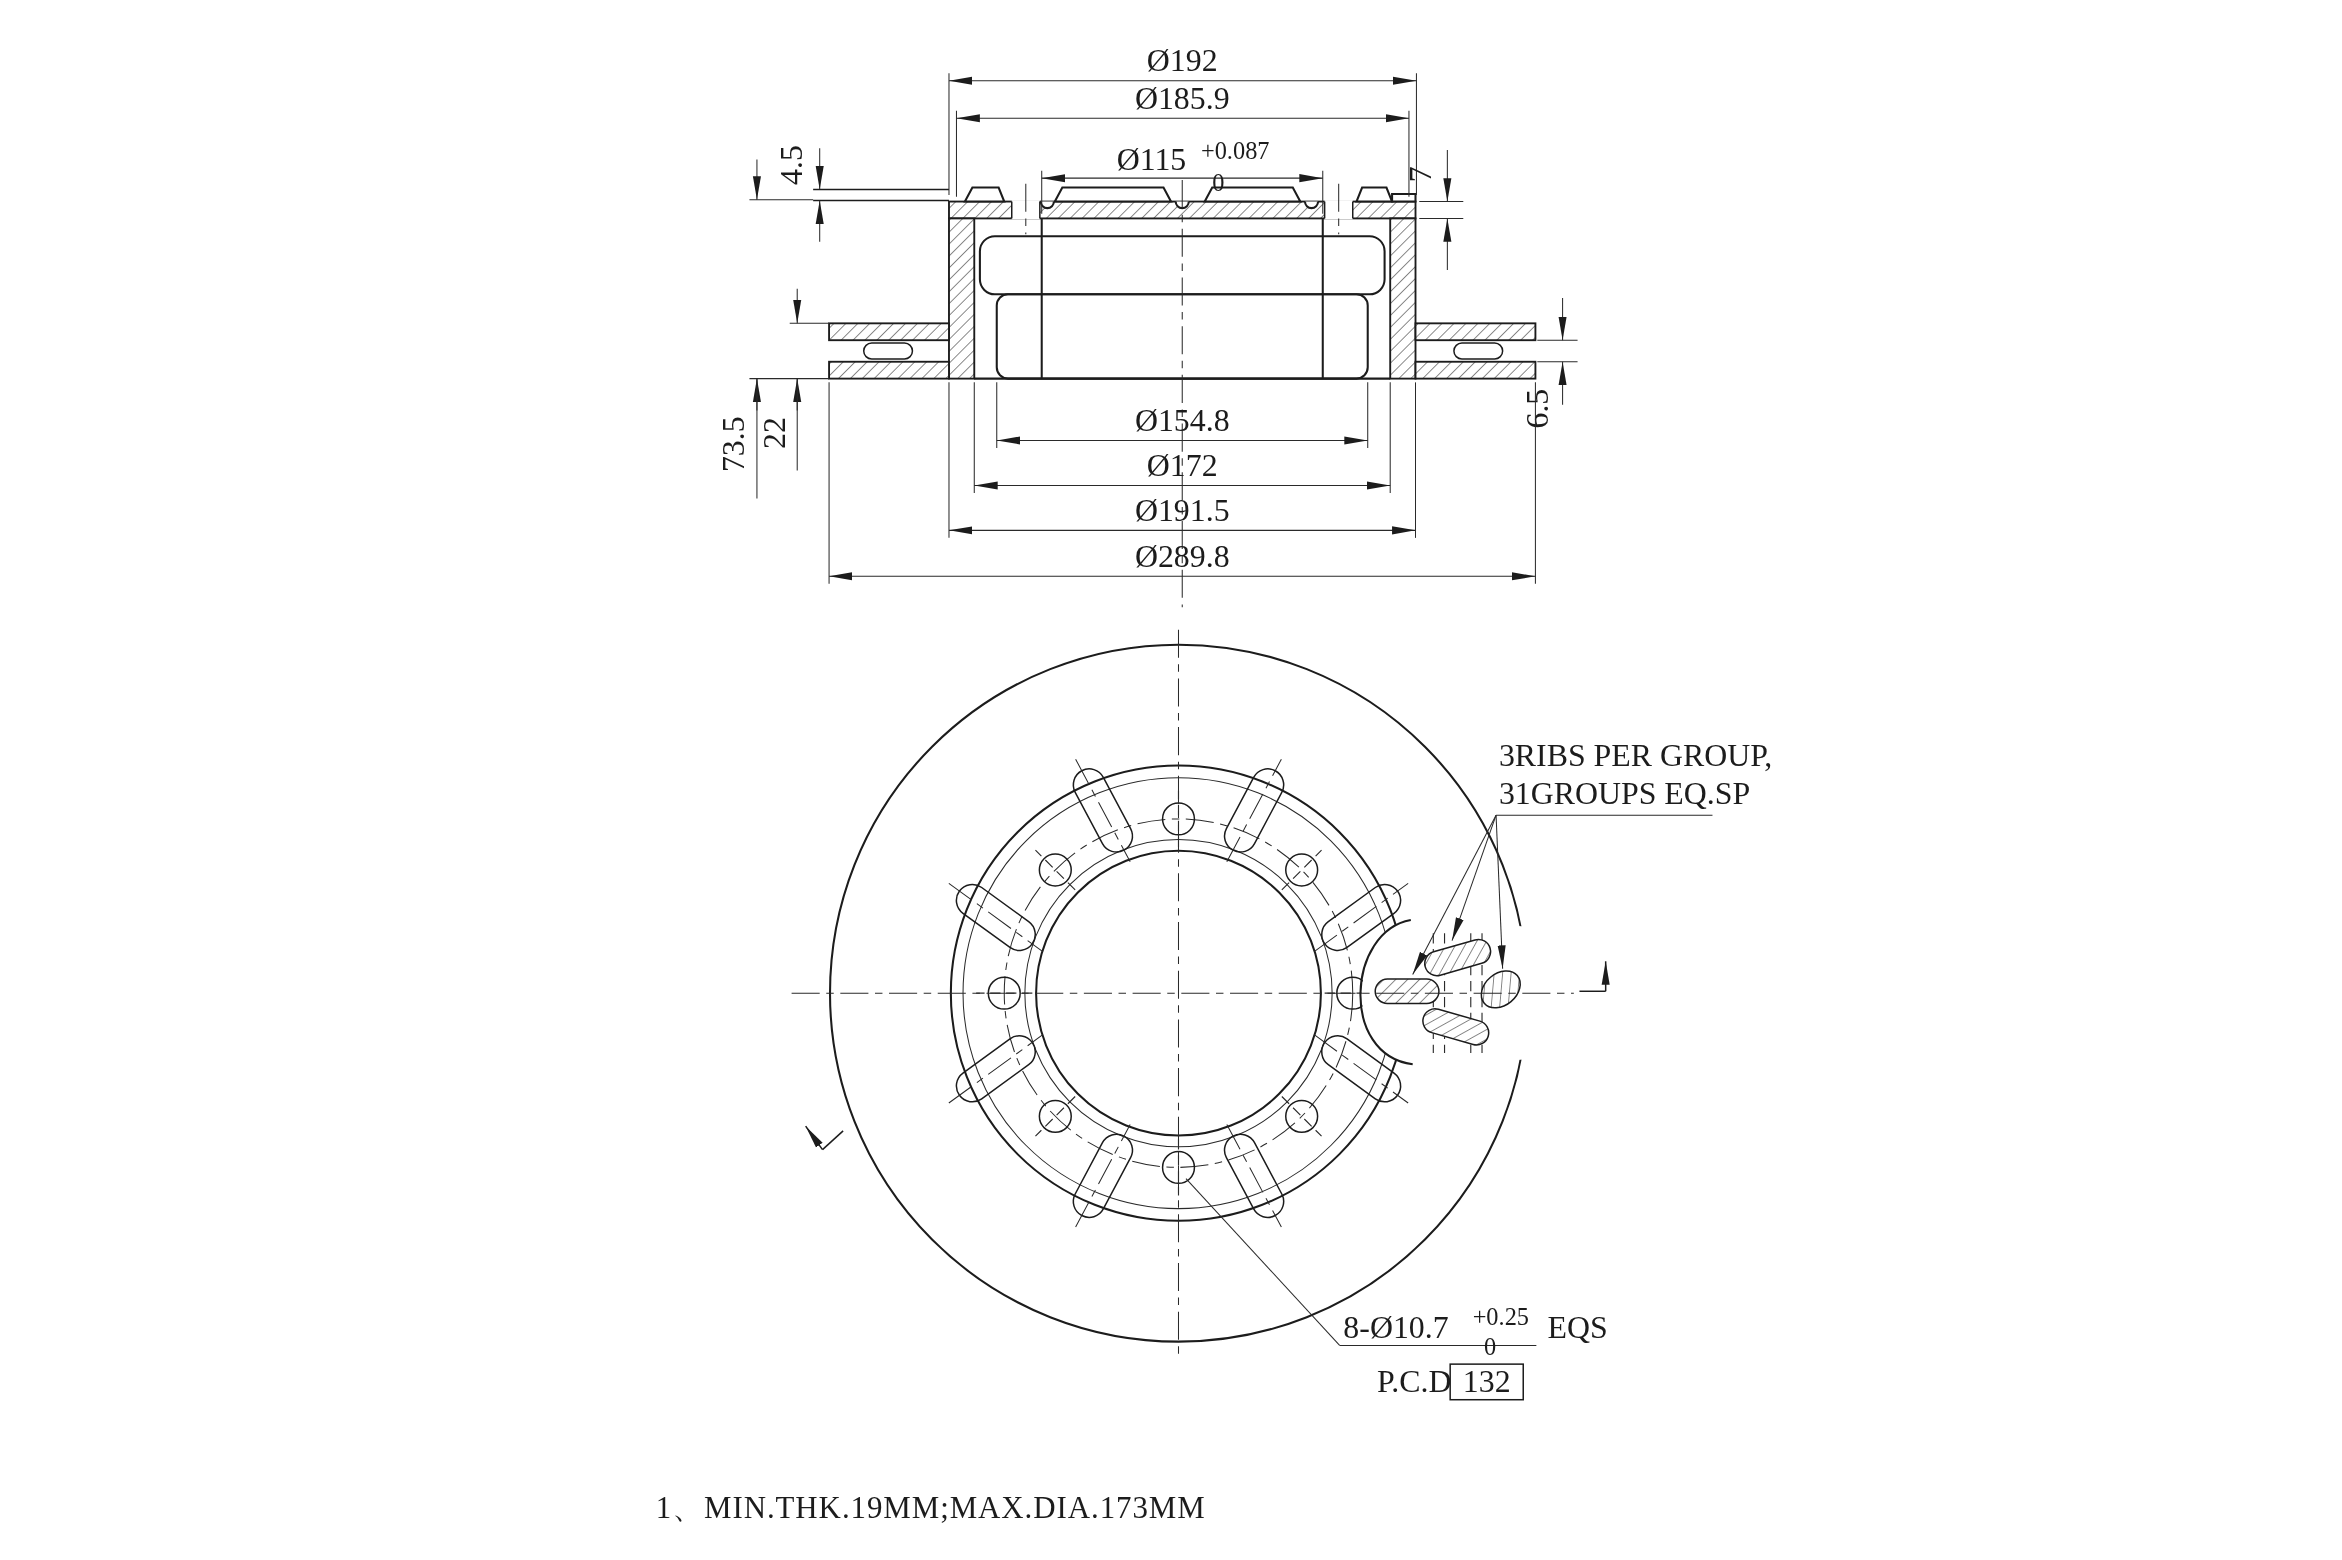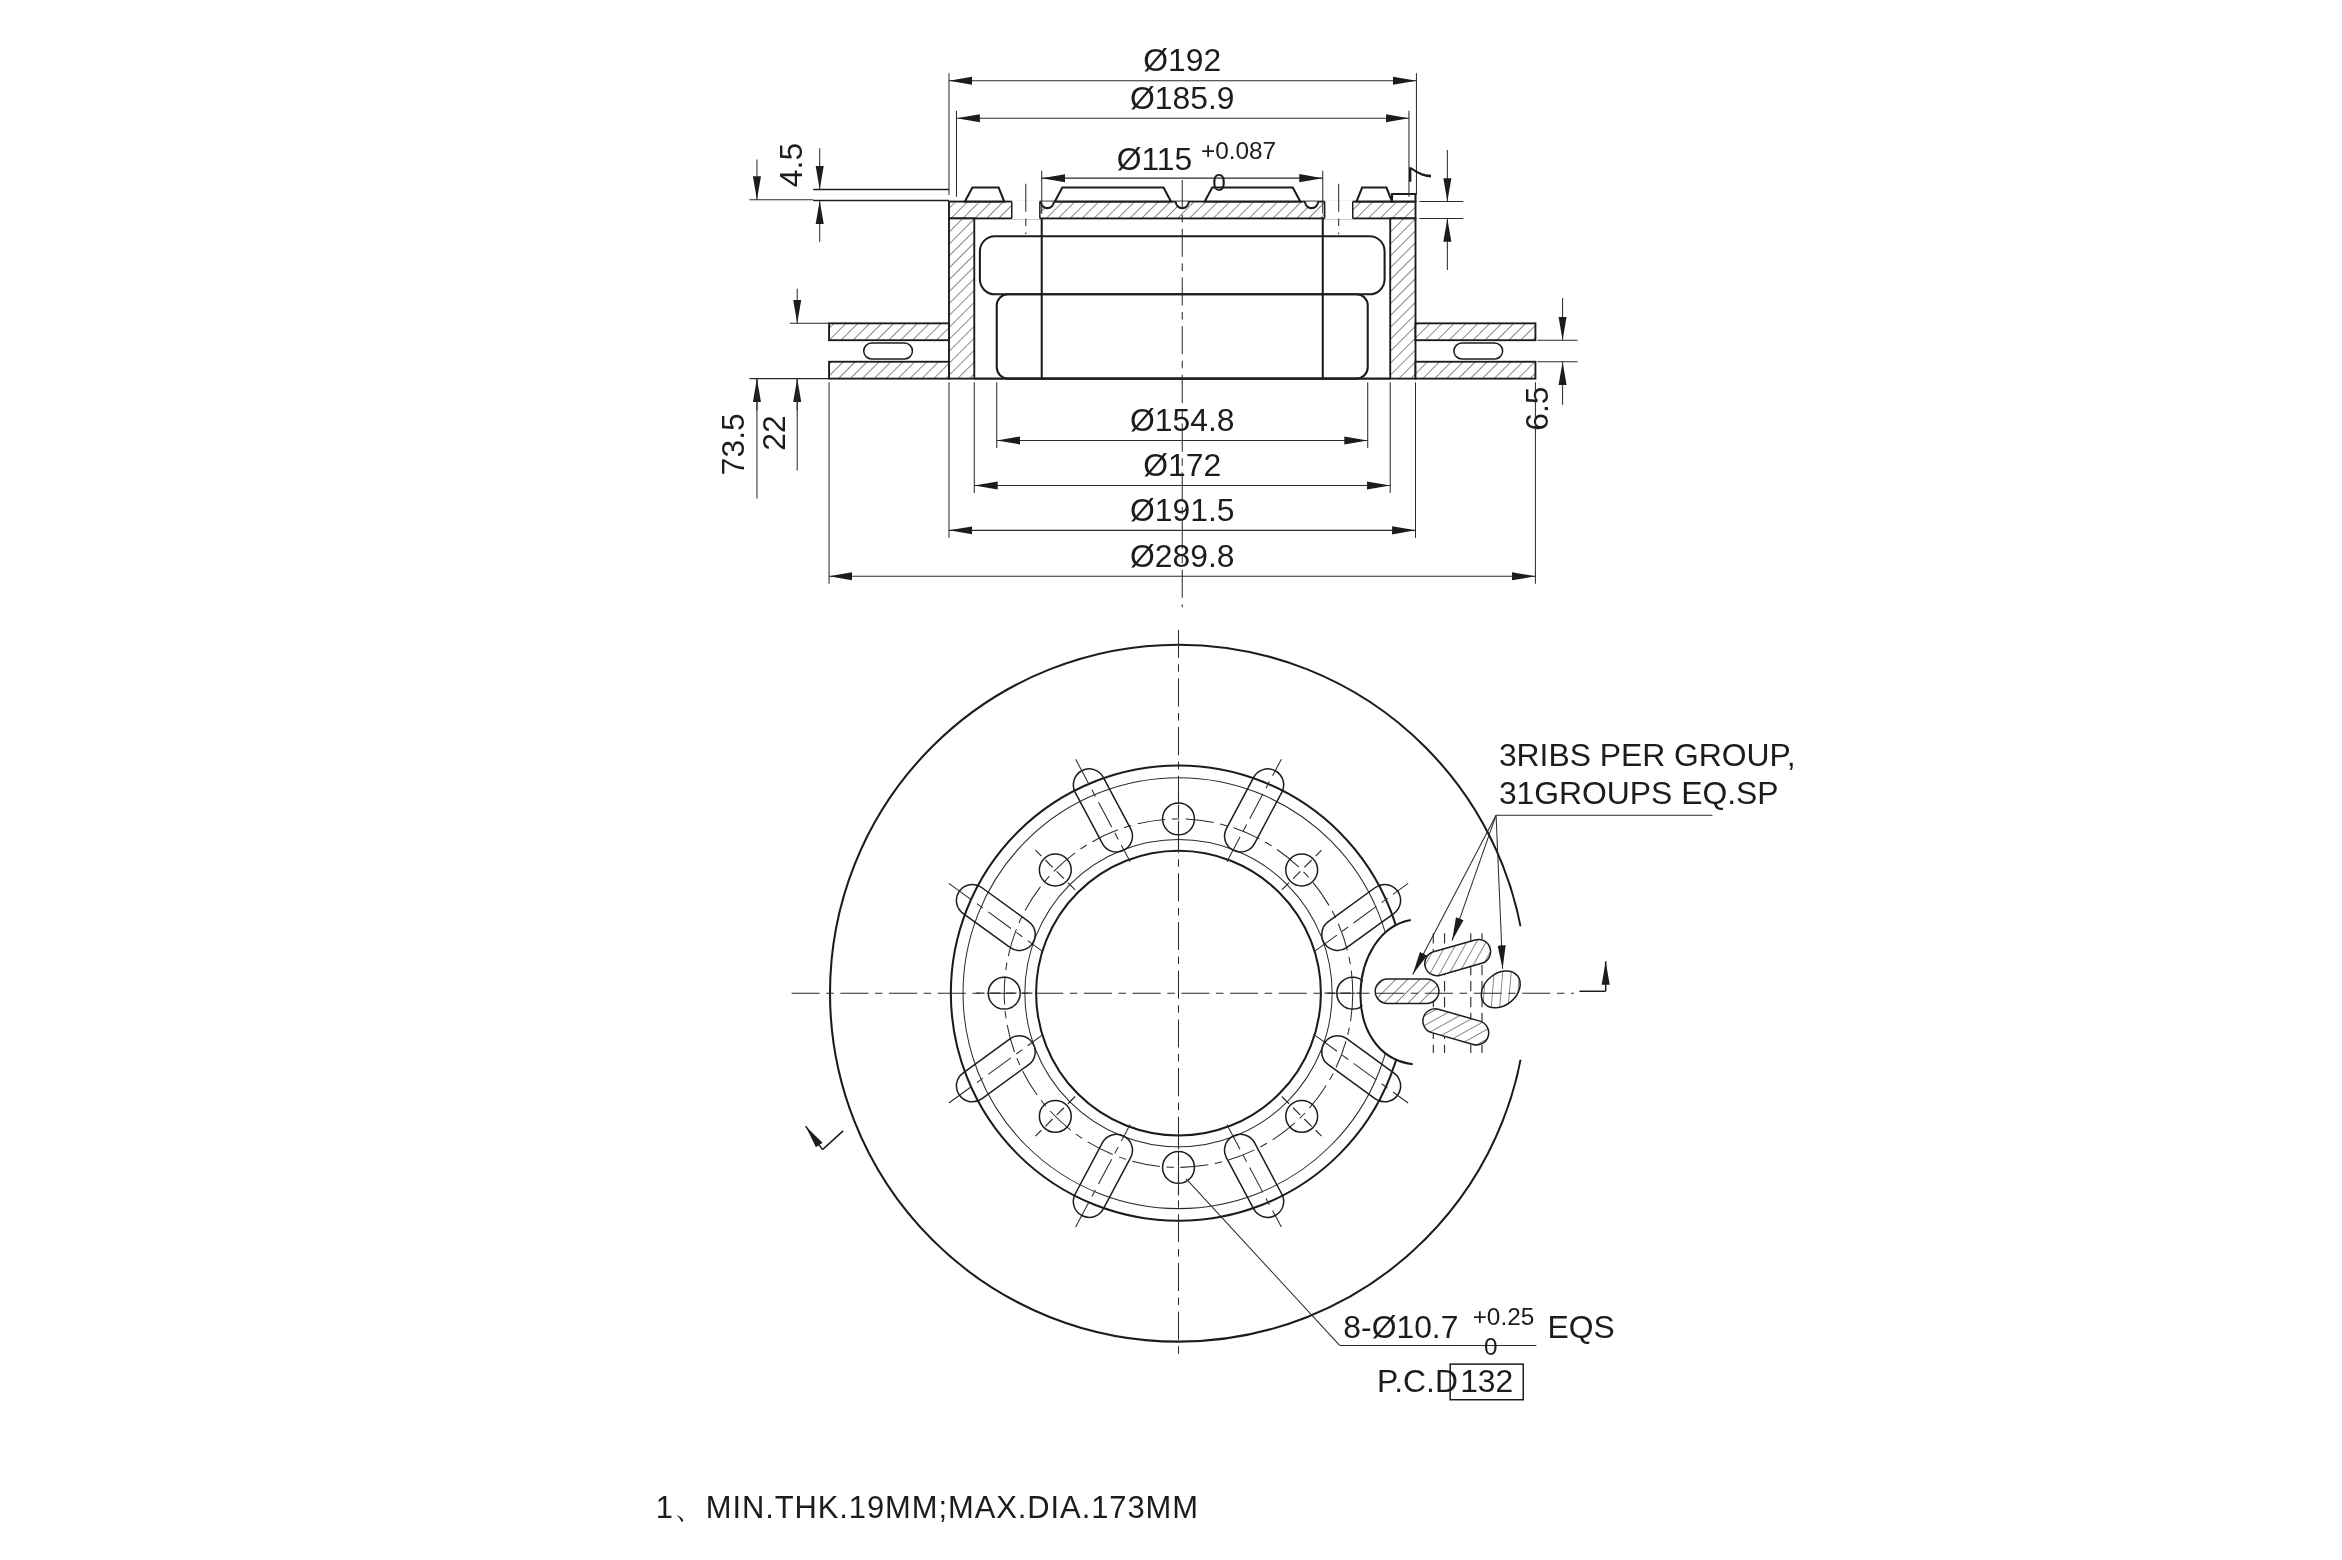--- a/index.html
+++ b/index.html
@@ -1,16 +1,16 @@
 <!DOCTYPE html>
 <html style="font-size:15px"><head>
 <meta charset="utf-8">
 <style>
   html,body{margin:0;padding:0;background:#fff;}
-  #sheet{width:2342px;height:1561px;background:#ffffff;position:relative;font-family:Liberation Sans, sans-serif;}
+  #sheet{width:2342px;height:1561px;background:#ffffff;position:relative;font-family:Liberation Serif, serif;}
   svg{display:block;}
   .s2{stroke:#1c1c1c;stroke-width:2.2;fill:none;}
   .s15{stroke:#1c1c1c;stroke-width:1.6;fill:none;}
   .s1{stroke:#2a2a2a;stroke-width:1.1;fill:none;}
   .cl{stroke:#2a2a2a;stroke-width:1.1;fill:none;stroke-dasharray:30 7 8 7;}
   .dash{stroke:#2a2a2a;stroke-width:1.2;fill:none;stroke-dasharray:11 6;}
   .hat{fill:url(#hatch);stroke:#1c1c1c;stroke-width:2;}
   .hat2{fill:url(#hatch);stroke:#1c1c1c;stroke-width:1.6;}
   .wht{fill:#ffffff;stroke:none;}
   .t{fill:#1c1c1c;stroke:none;font-size:34px;}

